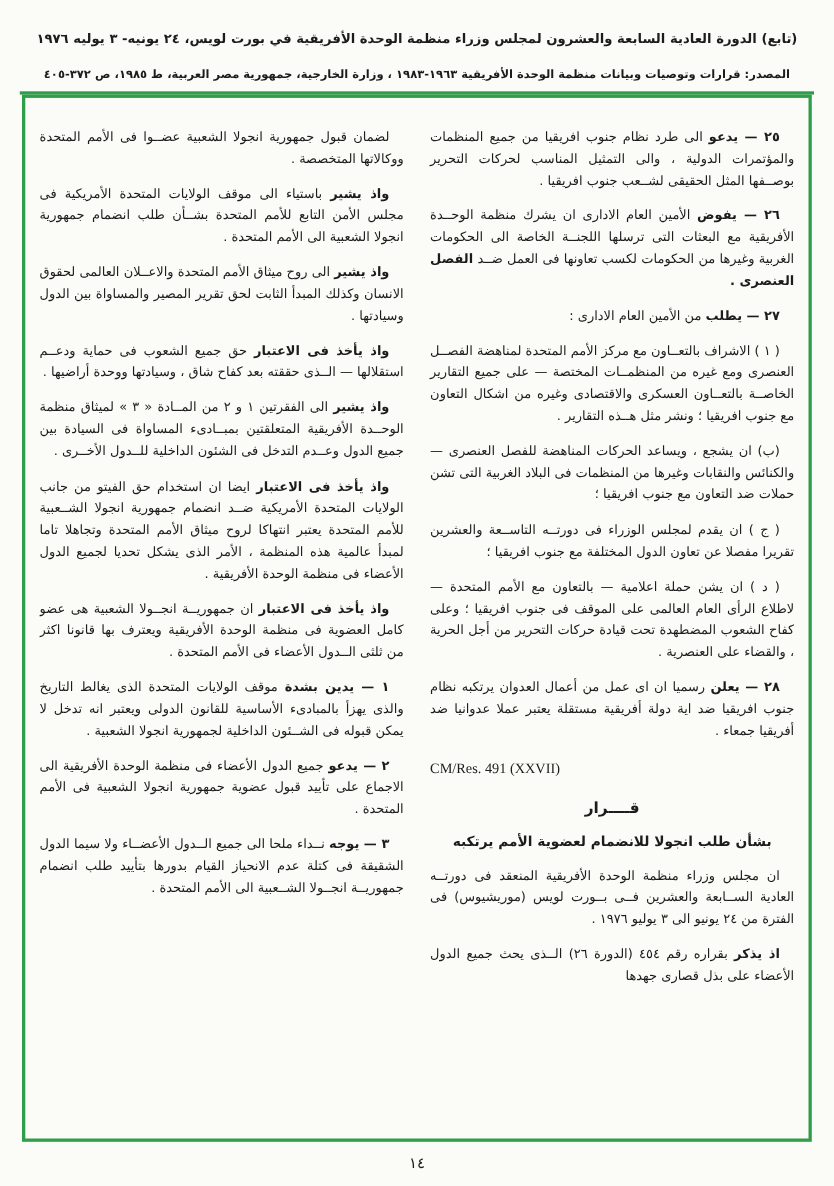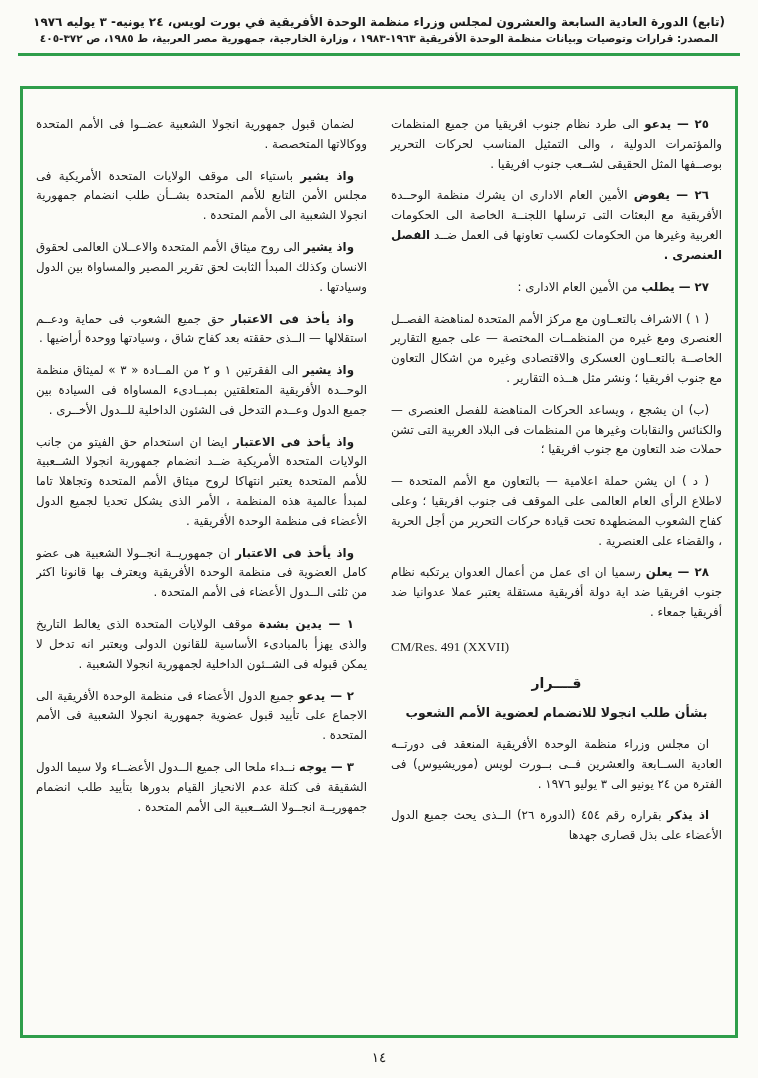--- a/index.html
+++ b/index.html
@@ -11,23 +11,23 @@
   html,body{margin:0;padding:0;}
   body{
     width:758px;height:1078px;
     background:var(--paper);
     font-family:"DejaVu Sans", sans-serif;
     color:var(--ink);
     overflow:hidden;
   }
   .page{position:relative;width:758px;height:1078px;direction:rtl;}
 
-  .header{padding-top:13px;text-align:center;direction:rtl;}
+  .header{padding-top:26px;text-align:center;direction:rtl;}
   .header-line1{font-size:12px;font-weight:bold;line-height:1.5;padding:0 14px;}
-  .header-line2{font-size:10.5px;font-weight:bold;margin-top:1px;padding:0 18px;}
+  .header-line2{font-size:10.5px;font-weight:bold;margin-top:18px;padding:0 18px;}
   .green-rule{height:3px;background:var(--green);margin:9px 18px 0 18px;}
 
   .content-box{
     position:absolute;left:20px;right:20px;top:86px;bottom:40px;
     border:3px solid var(--green);
     padding:14px 13px 10px 13px;
     overflow:hidden;
     background:transparent;
   }
   .columns{display:flex;direction:rtl;gap:24px;height:100%;overflow:hidden;}
@@ -78,25 +78,26 @@
   <div class="green-rule"></div>
 
   <div class="content-box">
     <div class="columns">
       <div class="col" id="col-right">
           <div class="para"><span class="lead b">٢٥ — يدعو</span> الى طرد نظام جنوب افريقيا من جميع المنظمات والمؤتمرات الدولية ، والى التمثيل المناسب لحركات التحرير بوصــفها المثل الحقيقى لشــعب جنوب افريقيا .</div>
           <div class="para"><span class="lead b">٢٦ — يفوض</span> الأمين العام الادارى ان يشرك منظمة الوحــدة الأفريقية مع البعثات التى ترسلها اللجنــة الخاصة الى الحكومات الغربية وغيرها من الحكومات لكسب تعاونها فى العمل ضــد <span class="emph">الفصل العنصرى .</span></div>
           <div class="para"><span class="lead b">٢٧ — يطلب</span> من الأمين العام الادارى :</div>
           <div class="para"><span class="lead">( ١ )</span>  الاشراف بالتعــاون مع مركز الأمم المتحدة لمناهضة الفصــل العنصرى ومع غيره من المنظمــات المختصة — على جميع التقارير الخاصــة بالتعــاون العسكرى والاقتصادى وغيره من اشكال التعاون مع جنوب افريقيا ؛ ونشر مثل هــذه التقارير .</div>
           <div class="para"><span class="lead">(ب)</span> ان يشجع ، ويساعد الحركات المناهضة للفصل العنصرى — والكنائس والنقابات وغيرها من المنظمات فى البلاد الغربية التى تشن حملات ضد التعاون مع جنوب افريقيا ؛</div>
+          <div class="para"><span class="lead">( ج )</span> ان يقدم لمجلس الوزراء فى دورتــه التاســعة والعشرين تقريرا مفصلا عن تعاون الدول المختلفة مع جنوب افريقيا ؛</div>
           <div class="para"><span class="lead">( د )</span> ان يشن حملة اعلامية — بالتعاون مع الأمم المتحدة — لاطلاع الرأى العام العالمى على الموقف فى جنوب افريقيا ؛ وعلى كفاح الشعوب المضطهدة تحت قيادة حركات التحرير من أجل الحرية ، والقضاء على العنصرية .</div>
           <div class="para"><span class="lead b">٢٨ — يعلن</span> رسميا ان اى عمل من أعمال العدوان يرتكبه نظام جنوب افريقيا ضد اية دولة أفريقية مستقلة يعتبر عملا عدوانيا ضد أفريقيا جمعاء .</div>
           <div class="latin">CM/Res. 491 (XXVII)</div>
           <div class="heading">قــــرار</div>
-          <div class="subheading">بشأن طلب انجولا للانضمام لعضوية الأمم الشعوب</div>
+          <div class="subheading">بشأن طلب انجولا للانضمام لعضوية الأمم يرتكبه</div>
           <div class="para">ان مجلس وزراء منظمة الوحدة الأفريقية المنعقد فى دورتــه العادية الســابعة والعشرين فــى بــورت لويس (موريشيوس) فى الفترة من ٢٤ يونيو الى ٣ يوليو ١٩٧٦ .</div>
           <div class="para"><span class="lead b">اذ يذكر</span> بقراره رقم ٤٥٤ (الدورة ٢٦) الــذى يحث جميع الدول الأعضاء على بذل قصارى جهدها</div>
         </div>
       <div class="col" id="col-left">
           <div class="para">لضمان قبول جمهورية انجولا الشعبية عضــوا فى الأمم المتحدة ووكالاتها المتخصصة .</div>
           <div class="para"><span class="lead b">واذ يشير</span> باستياء الى موقف الولايات المتحدة الأمريكية فى مجلس الأمن التابع للأمم المتحدة بشــأن طلب انضمام جمهورية انجولا الشعبية الى الأمم المتحدة .</div>
           <div class="para"><span class="lead b">واذ يشير</span> الى روح ميثاق الأمم المتحدة والاعــلان العالمى لحقوق الانسان وكذلك المبدأ الثابت لحق تقرير المصير والمساواة بين الدول وسيادتها .</div>
           <div class="para"><span class="lead b">واذ يأخذ فى الاعتبار</span> حق جميع الشعوب فى حماية ودعــم استقلالها — الــذى حققته بعد كفاح شاق ، وسيادتها ووحدة أراضيها .</div>
           <div class="para"><span class="lead b">واذ يشير</span> الى الفقرتين ١ و ٢ من المــادة « ٣ » لميثاق منظمة الوحــدة الأفريقية المتعلقتين بمبــادىء المساواة فى السيادة بين جميع الدول وعــدم التدخل فى الشئون الداخلية للــدول الأخــرى .</div>
           <div class="para"><span class="lead b">واذ يأخذ فى الاعتبار</span> ايضا ان استخدام حق الفيتو من جانب الولايات المتحدة الأمريكية ضــد انضمام جمهورية انجولا الشــعبية للأمم المتحدة يعتبر انتهاكا لروح ميثاق الأمم المتحدة وتجاهلا تاما لمبدأ عالمية هذه المنظمة ، الأمر الذى يشكل تحديا لجميع الدول الأعضاء فى منظمة الوحدة الأفريقية .</div>

